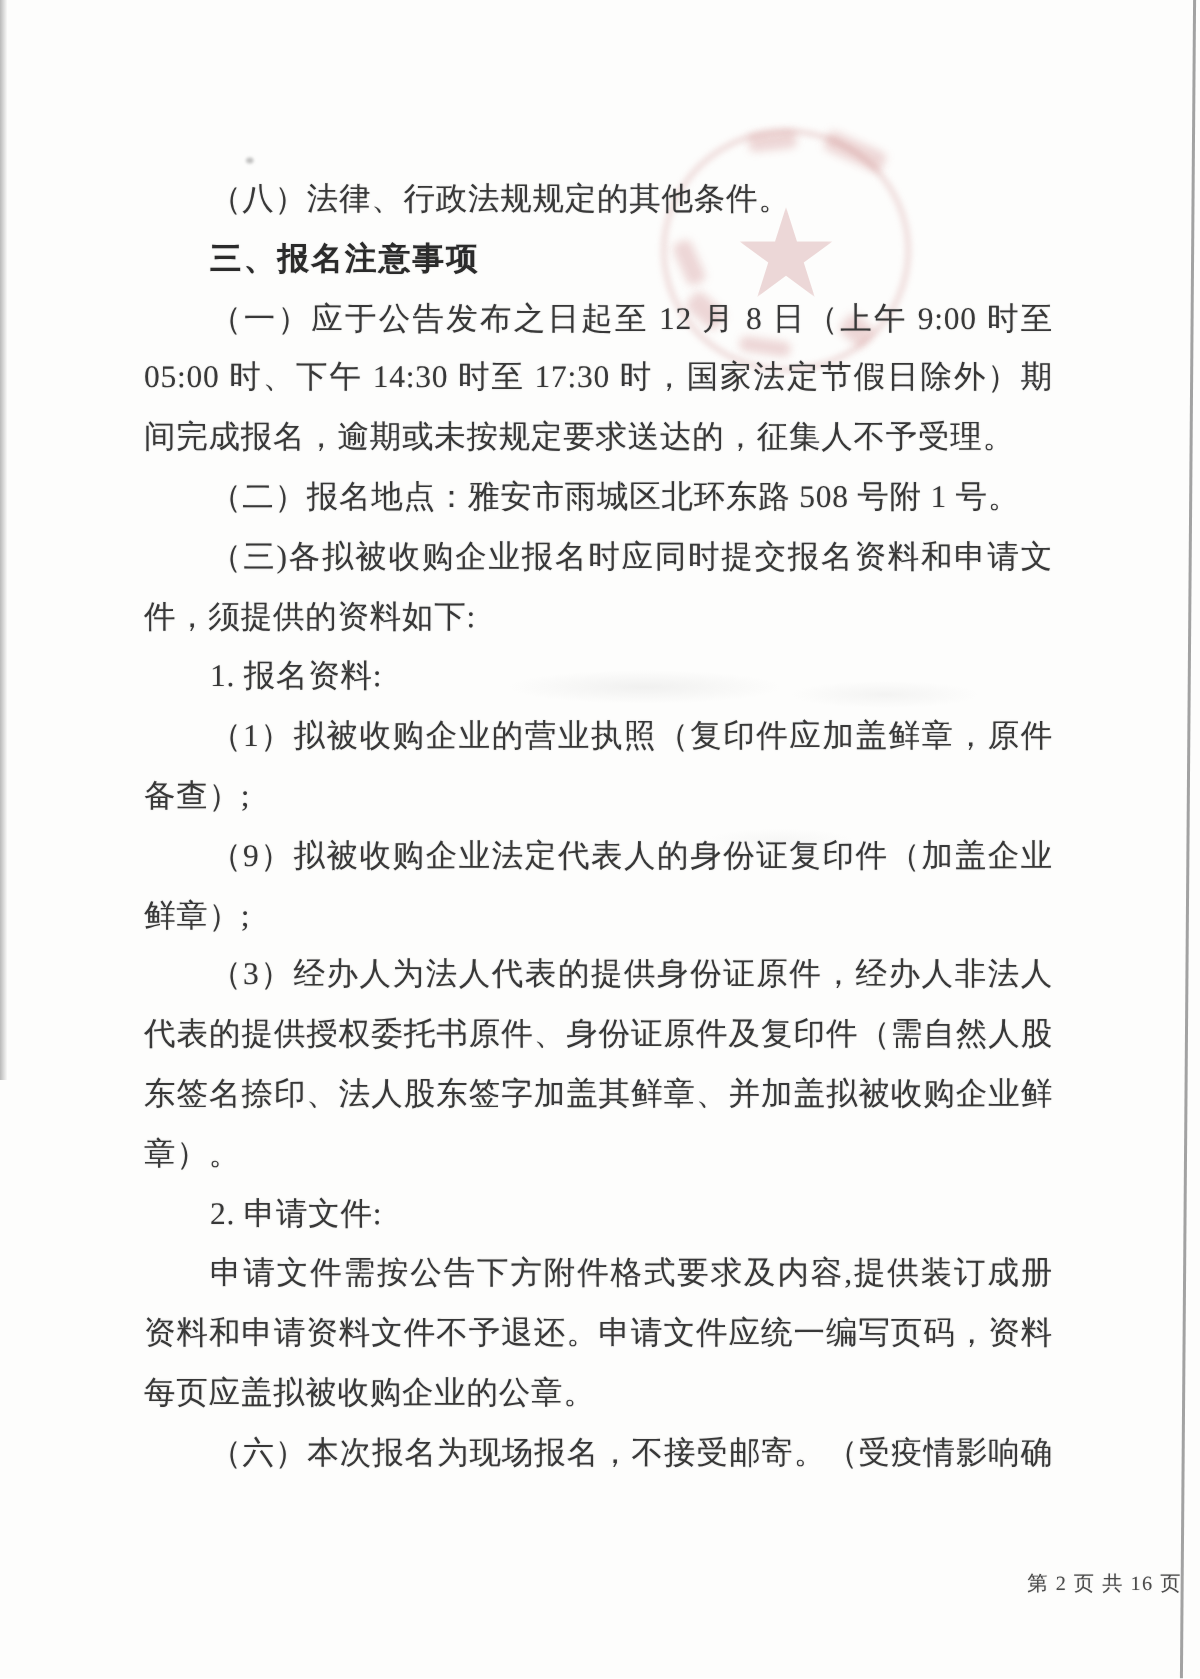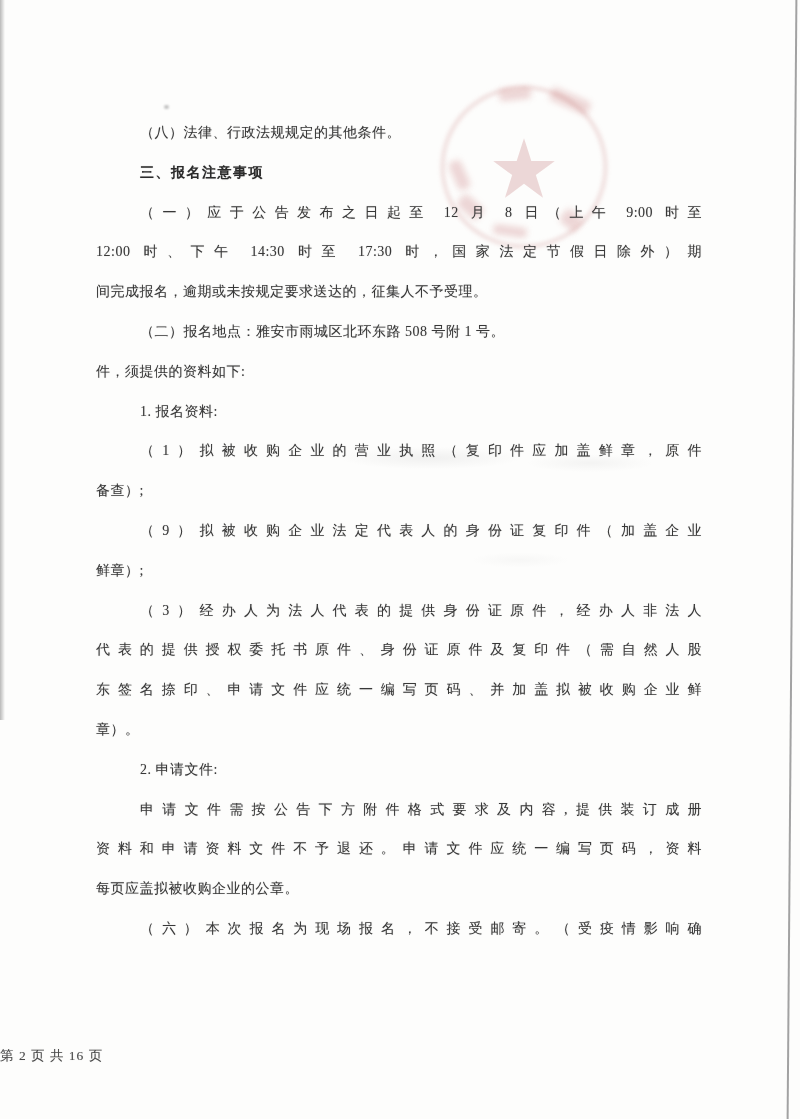--- a/index.html
+++ b/index.html
@@ -56,30 +56,30 @@
   .m5 { left: 52px;  top: 140px; width: 34px; height: 10px; transform: rotate(8deg); }
   .m6 { left: 120px; top: 126px; width: 20px; height: 16px; transform: rotate(40deg); }
 
   
   .doc-body {
     position: absolute; left: 96px; top: 113px; width: 606px;
     color: #383838;
     text-shadow: 0 0 1px rgba(56,56,56,0.30);
   }
   .line {
-    height: 39.8px; line-height: 39.8px; font-size: 14px;
+    height: 39.8px; line-height: 39.8px; font-size: 21px;
     letter-spacing: 0.5px;
   }
   .line.indent { text-indent: 44px; }
   .line.bold { font-weight: bold; color: #2b2b2b; letter-spacing: 1.5px; }
   .line.justify { text-align: justify; text-align-last: justify; font-family: Liberation Serif, serif; }
 
   .footer {
     position: absolute; top: 1047px; left: 0; width: 788px;
-    text-align: left; font-size: 13.5px; color: #4a4a4a;
+    text-align: right; font-size: 13.5px; color: #4a4a4a;
     letter-spacing: 1px;
     text-shadow: 0 0 0.8px rgba(74,74,74,0.3);
   }
 </style>
 </head>
 <body>
 
 <div class="page">
 
   <div class="edge-left"></div>
@@ -94,32 +94,33 @@
     <div class="seal-mark m3"></div>
     <div class="seal-mark m4"></div>
     <div class="seal-mark m5"></div>
     <div class="seal-mark m6"></div>
   </div>
 
   <div class="doc-body">
       <div class="line indent">（八）法律、行政法规规定的其他条件。</div>
       <div class="line indent bold">三、报名注意事项</div>
       <div class="line indent justify">（一）应于公告发布之日起至 12 月 8 日（上午 9:00 时至</div>
-      <div class="line justify">12:00 时、下午 14:30 时至 17:30 时，国家法定节假日除外）期</div>
+      <div class="line justify">05:00 时、下午 14:30 时至 17:30 时，国家法定节假日除外）期</div>
       <div class="line">间完成报名，逾期或未按规定要求送达的，征集人不予受理。</div>
       <div class="line indent">（二）报名地点：雅安市雨城区北环东路 508 号附 1 号。</div>
+      <div class="line indent justify">（三)各拟被收购企业报名时应同时提交报名资料和申请文</div>
       <div class="line">件，须提供的资料如下:</div>
       <div class="line indent">1. 报名资料:</div>
       <div class="line indent justify">（1）拟被收购企业的营业执照（复印件应加盖鲜章，原件</div>
       <div class="line">备查）;</div>
       <div class="line indent justify">（9）拟被收购企业法定代表人的身份证复印件（加盖企业</div>
       <div class="line">鲜章）;</div>
       <div class="line indent justify">（3）经办人为法人代表的提供身份证原件，经办人非法人</div>
       <div class="line justify">代表的提供授权委托书原件、身份证原件及复印件（需自然人股</div>
-      <div class="line justify">东签名捺印、申请文件应统一编写页码、并加盖拟被收购企业鲜</div>
+      <div class="line justify">东签名捺印、法人股东签字加盖其鲜章、并加盖拟被收购企业鲜</div>
       <div class="line">章）。</div>
       <div class="line indent">2. 申请文件:</div>
       <div class="line indent justify">申请文件需按公告下方附件格式要求及内容,提供装订成册</div>
       <div class="line justify">资料和申请资料文件不予退还。申请文件应统一编写页码，资料</div>
       <div class="line">每页应盖拟被收购企业的公章。</div>
       <div class="line indent justify">（六）本次报名为现场报名，不接受邮寄。（受疫情影响确</div>
     </div>
 
   <div class="footer">第 2 页 共 16 页</div>
 

